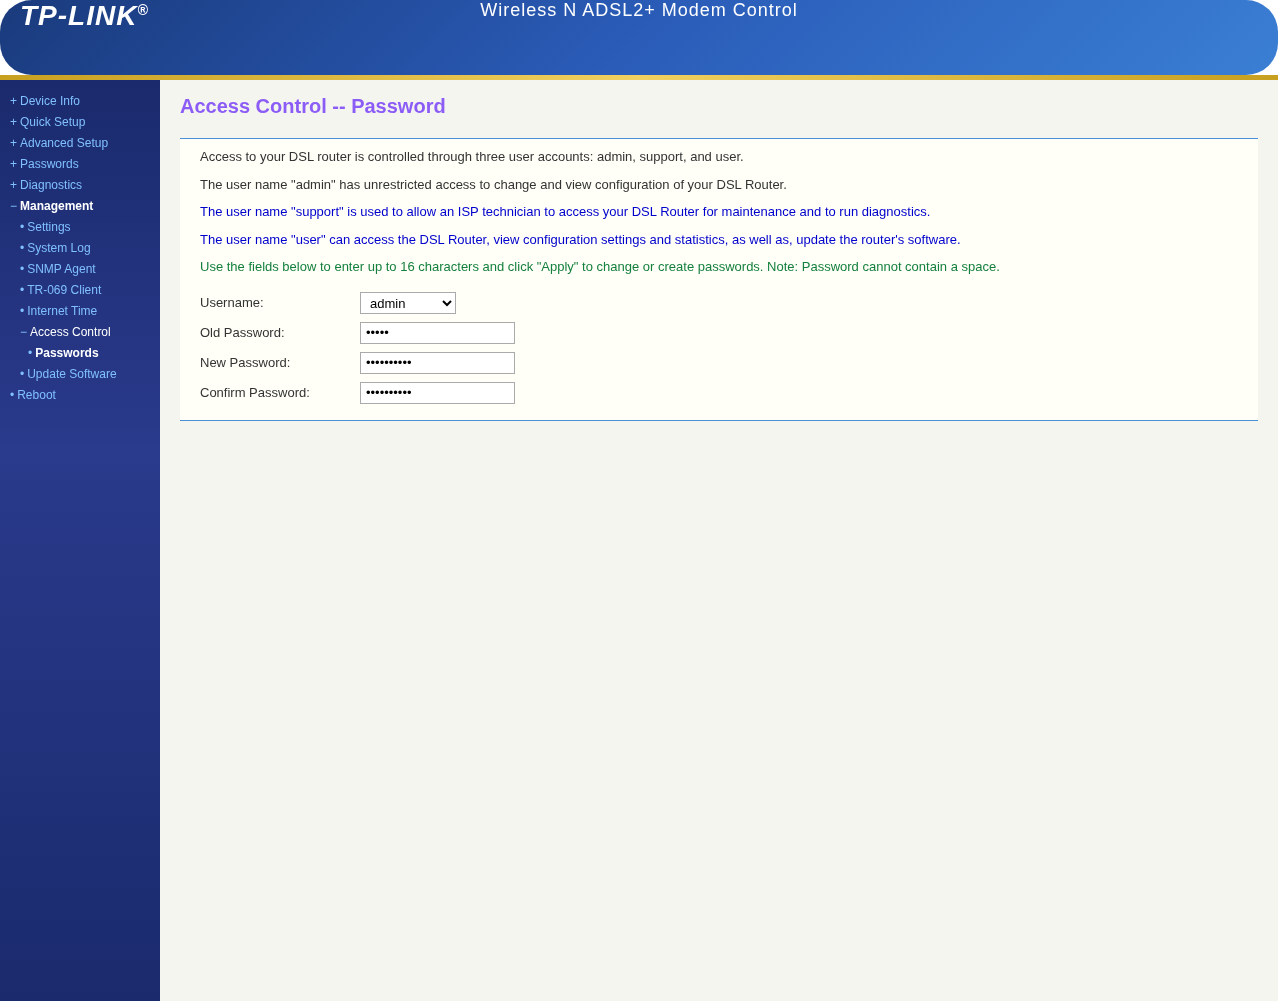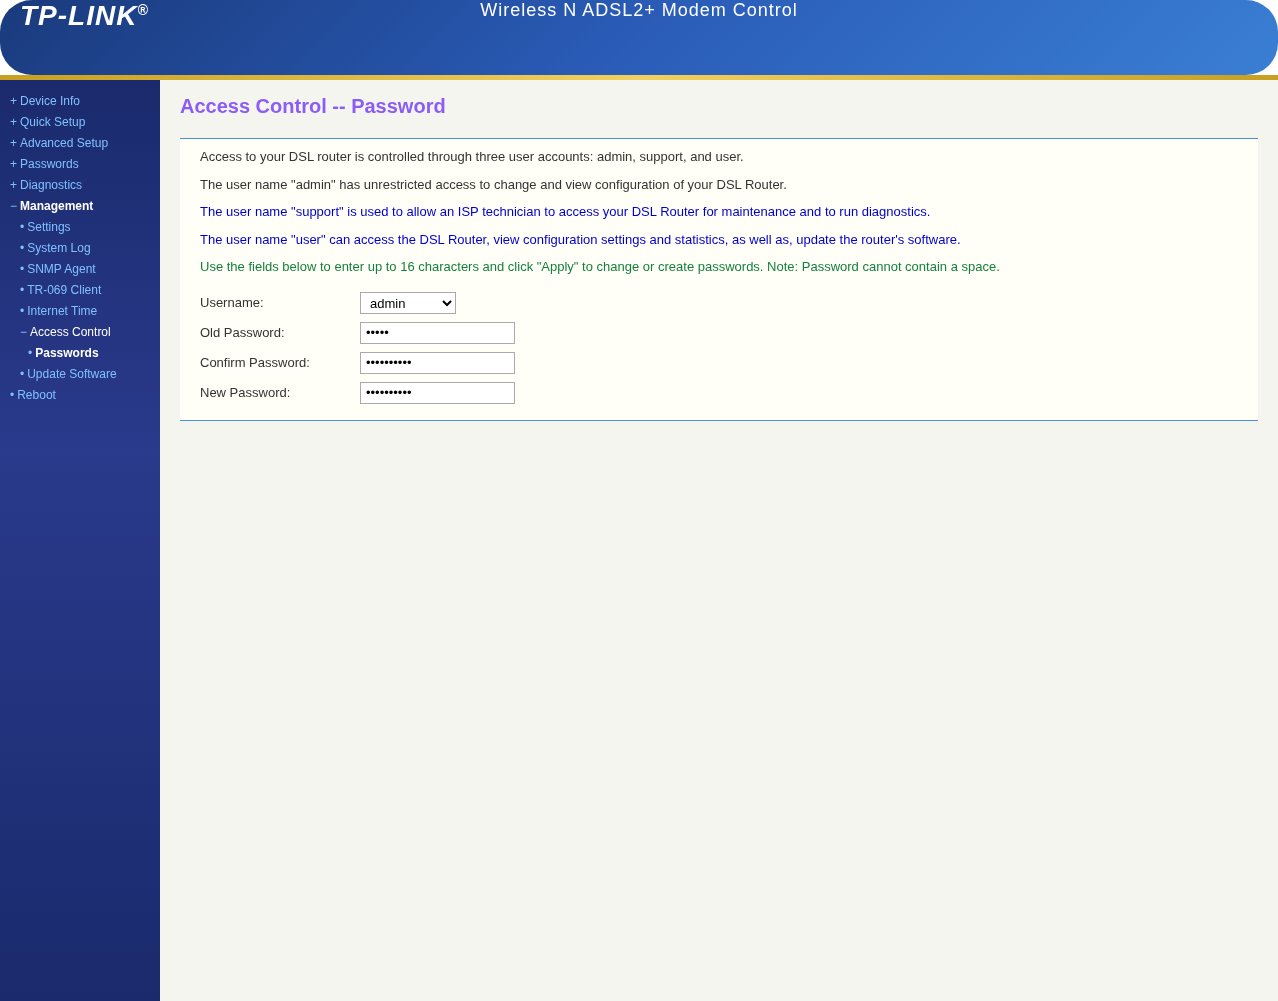--- a/index.html
+++ b/index.html
@@ -262,24 +262,24 @@
             <option>admin</option>
             <option>support</option>
             <option>user</option>
           </select>
         </div>
         <div class="form-row">
           <div class="form-label">Old Password:</div>
           <input type="password" class="form-control" value="12345" style="">
         </div>
         <div class="form-row">
+          <div class="form-label">New Password:</div>
+          <input type="password" class="form-control" value="1234567890" style="">
+        </div>
+        <div class="form-row">
           <div class="form-label">Confirm Password:</div>
           <input type="password" class="form-control" value="1234567890" style="">
         </div>
-        <div class="form-row">
-          <div class="form-label">New Password:</div>
-          <input type="password" class="form-control" value="1234567890" style="">
-        </div>
       </div>
     </div>
 
   </div>
 </div>
 
 </body></html>

